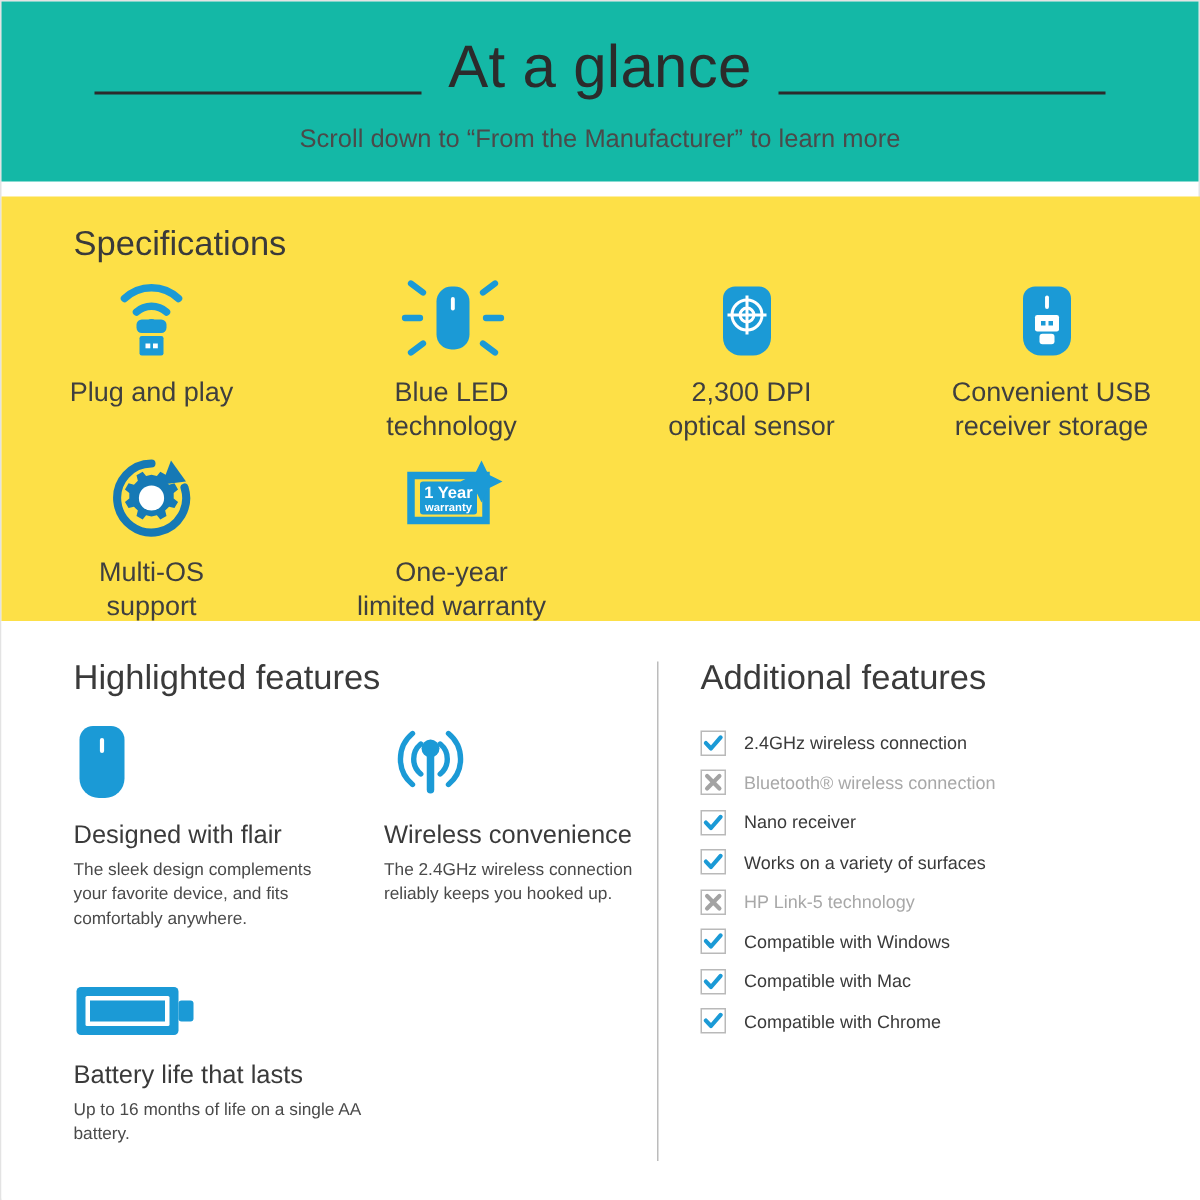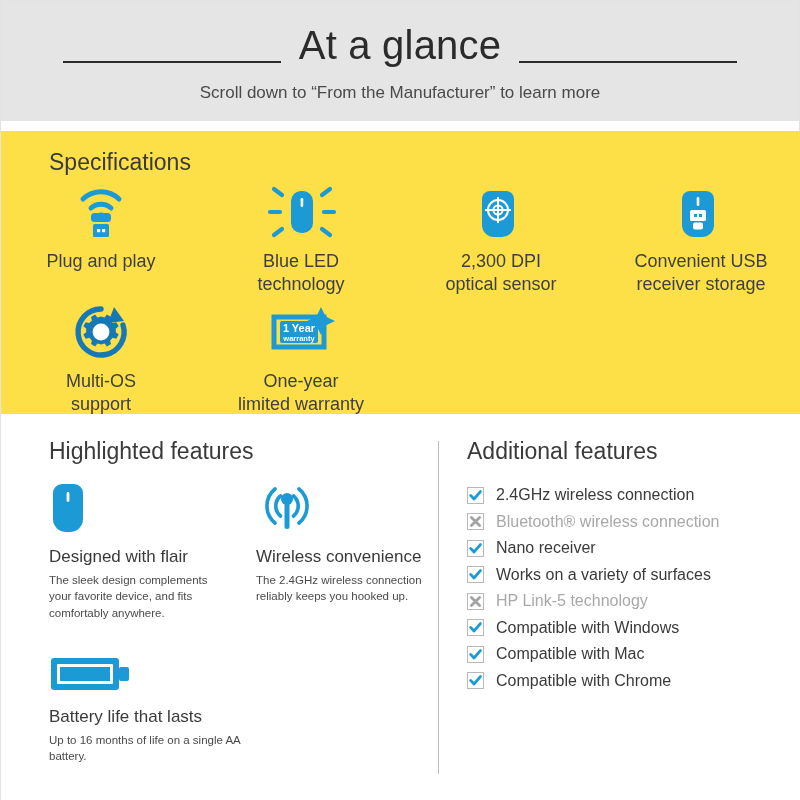--- a/index.html
+++ b/index.html
@@ -13,21 +13,21 @@
     position:relative;
   }
   .page{
     position:relative;width:800px;height:800px;
     border:1px solid #e3e3e3;
     box-sizing:border-box;
     background:#fff;
   }
 
   
-  .header{position:relative;height:120px;background:#e5e5e5;}
+  .header{position:relative;height:120px;background:#14b8a6;}
   .title-row{
     position:absolute;left:0;right:0;top:24px;
     display:flex;align-items:center;justify-content:center;
   }
   .rule{height:2px;background:#2b2b2b;width:218px;margin-top:34px;}
   .rule.left{margin-right:18px;}
   .rule.right{margin-left:18px;}
   .main-title{
     font-size:40px;font-weight:400;color:#2b2b2b;
     letter-spacing:.2px;white-space:nowrap;line-height:1;
@@ -87,21 +87,21 @@
   #feat-wireless{left:255px;top:62px;width:175px;}
   #feat-battery{left:48px;top:222px;width:215px;}
 
   
   .checklist{position:absolute;left:466px;top:68px;}
   .chk-row{display:flex;align-items:center;height:26.5px;}
   .box{
     width:17px;height:17px;border:1px solid #b9b9b9;background:#fff;
     flex:0 0 auto;position:relative;box-sizing:border-box;
   }
-  .chk-text{margin-left:12px;font-size:16px;color:#3a3a3a;line-height:1;}
+  .chk-text{margin-left:12px;font-size:12px;color:#3a3a3a;line-height:1;}
   .chk-row.off .chk-text{color:#a8a8a8;}
   .legend{
     position:absolute;left:466px;top:744px;display:flex;align-items:center;
   }
   .legend .lg{display:flex;align-items:center;margin-right:18px;}
   .legend .lg-text{margin-left:8px;font-size:12.5px;color:#3a3a3a;}
   .legend .lg.off .lg-text{color:#9d9d9d;}
   .legend .box{width:15px;height:15px;}
   svg{display:block;}
 </style>

